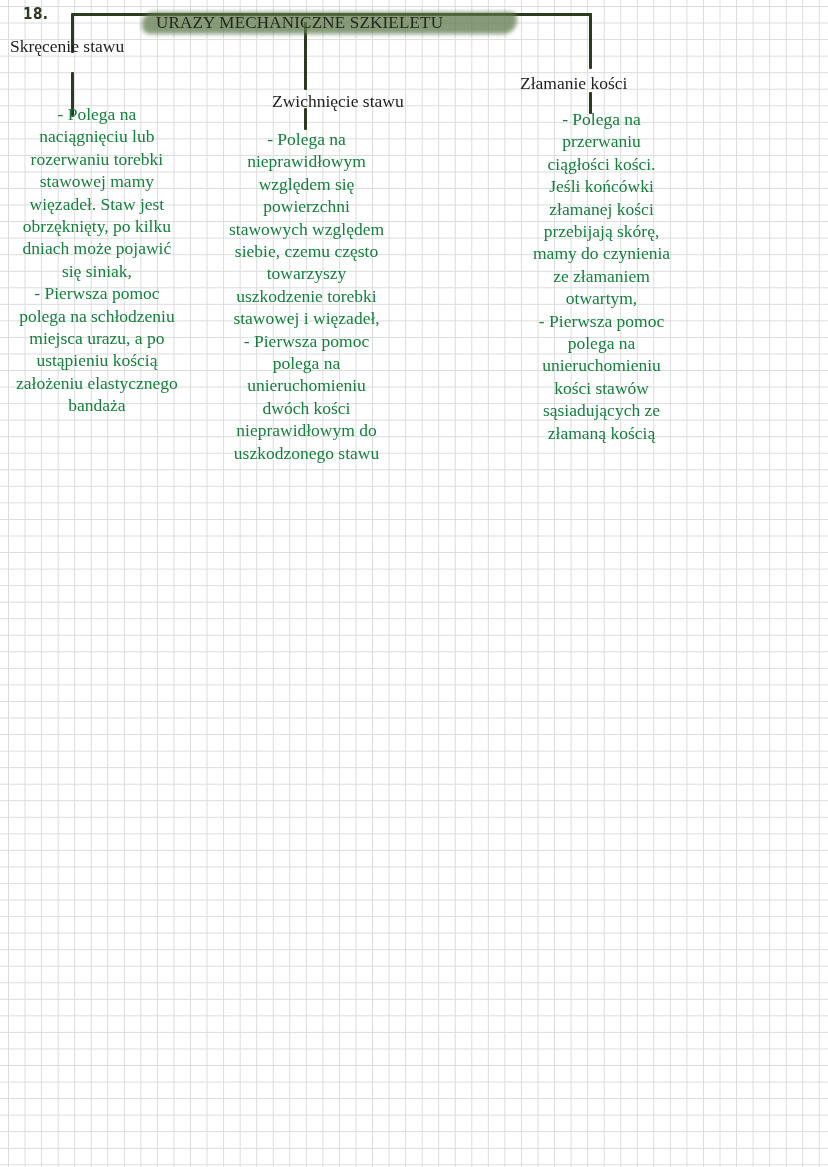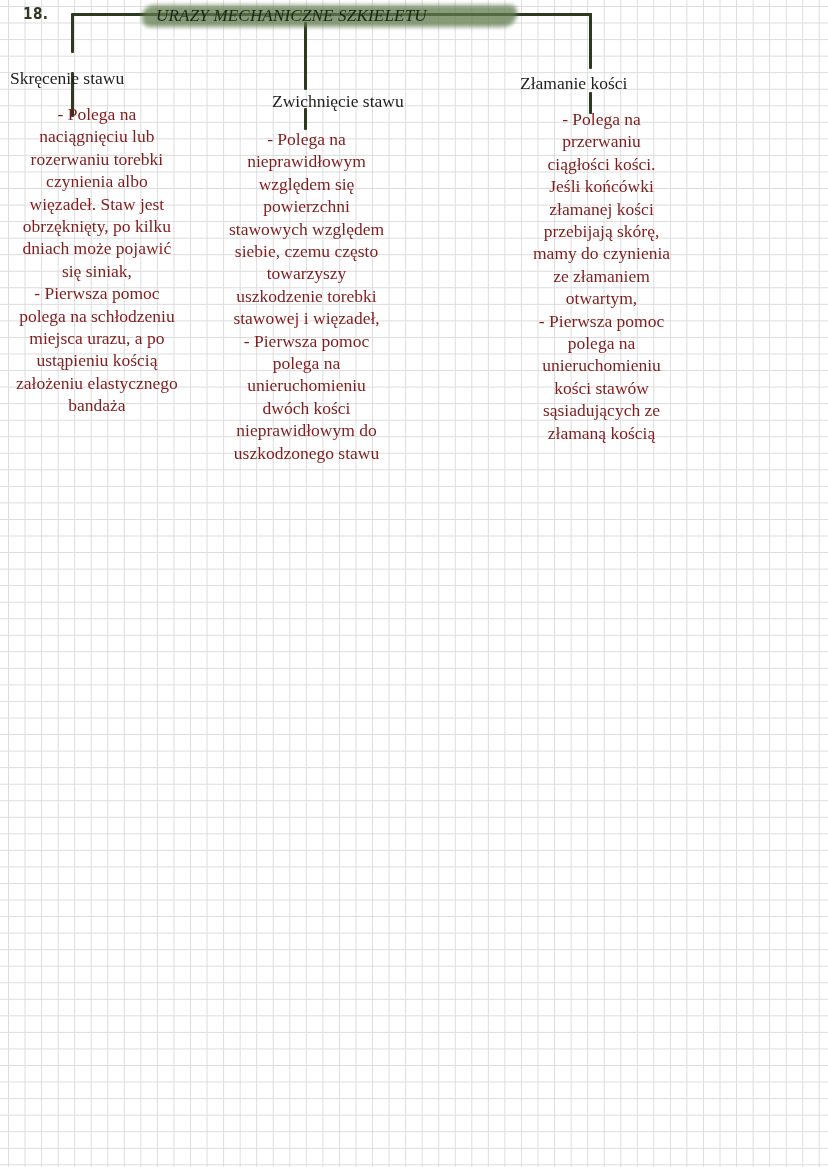--- a/index.html
+++ b/index.html
@@ -38,24 +38,23 @@
       transform-origin: left top;
     }
     .bracket {
       position: absolute;
       background: #2c3a1f;
       border-radius: 1px;
     }
     .title-wrap {
       position: absolute;
       left: 148px;
-      top: 3px;
+      top: 10px;
       height: 40px;
       width: 370px;
-      font-style: italic;
     }
     .title-highlight {
       position: absolute;
       left: -6px;
       top: 2px;
       width: 375px;
       height: 22px;
       background: #5f7a4c;
       opacity: 0.75;
       border-radius: 12px 6px 14px 8px;
@@ -73,21 +72,21 @@
     .col-heading {
       position: absolute;
       font-size: 17.5px;
       white-space: nowrap;
       color: #1e1e1e;
     }
     .col-body {
       position: absolute;
       font-size: 17.5px;
       line-height: 22.4px;
-      color: #7f1d1d;
+      color: #15803d;
     }
     .col-body .line {
       display: block;
       white-space: nowrap;
     }
   </style>
 </head>
 <body>
 
 <div class="page">
@@ -100,26 +99,26 @@
   <div class="bracket" style="left:304px; top:22px; width:3px; height:68px;"></div>
   <div class="bracket" style="left:304px; top:108px; width:3px; height:22px;"></div>
   <div class="bracket" style="left:589px; top:13px; width:3px; height:56px;"></div>
   <div class="bracket" style="left:589px; top:92px; width:3px; height:22px;"></div>
 
   <div class="title-wrap">
     <div class="title-highlight"></div>
     <div class="title">URAZY MECHANICZNE SZKIELETU</div>
   </div>
 
-  <div class="col-heading" style="left:10px; top:68px;">Skręcenie stawu</div>
+  <div class="col-heading" style="left:10px; top:36px;">Skręcenie stawu</div>
   <div class="col-body" style="left:16px; top:103px;">
     <span class="line">- Polega na</span>
     <span class="line">naciągnięciu lub</span>
     <span class="line">rozerwaniu torebki</span>
-    <span class="line">czynienia albo</span>
+    <span class="line">stawowej mamy</span>
     <span class="line">więzadeł. Staw jest</span>
     <span class="line">obrzęknięty, po kilku</span>
     <span class="line">dniach może pojawić</span>
     <span class="line">się siniak,</span>
     <span class="line">- Pierwsza pomoc</span>
     <span class="line">polega na schłodzeniu</span>
     <span class="line">miejsca urazu, a po</span>
     <span class="line">ustąpieniu kością</span>
     <span class="line">założeniu elastycznego</span>
     <span class="line">bandaża</span>

